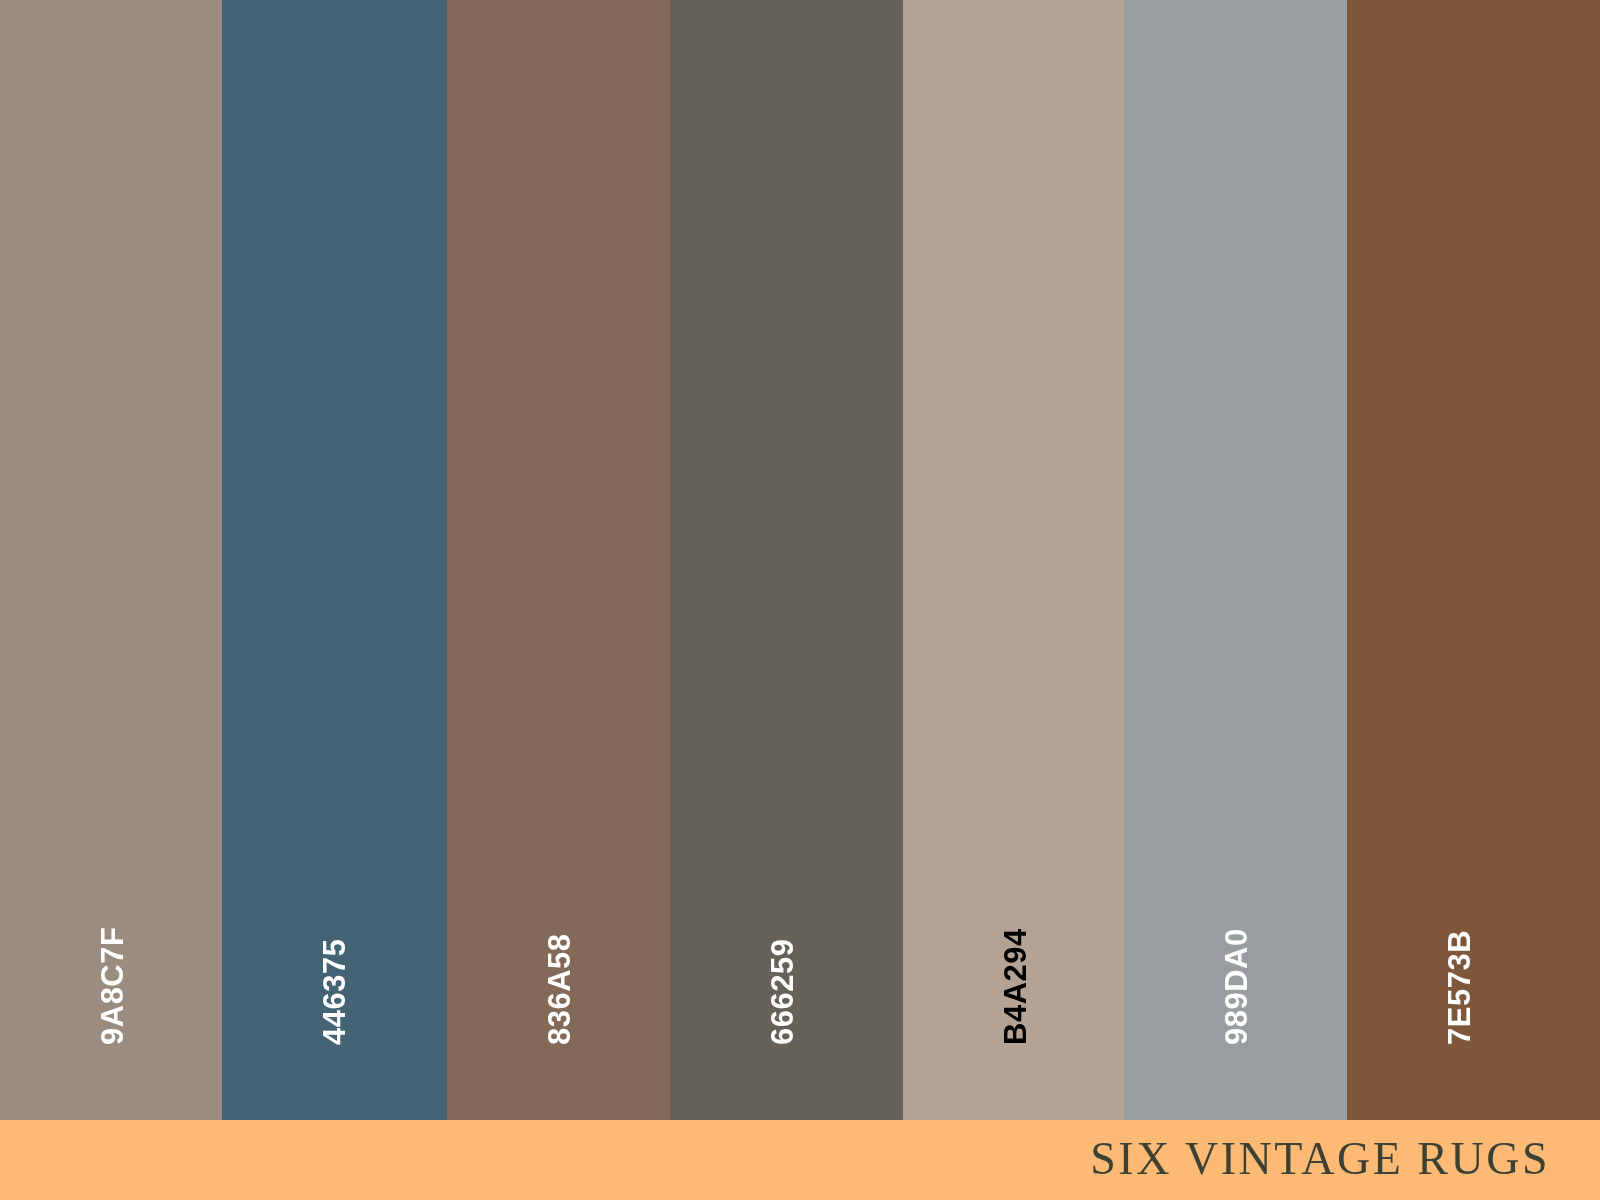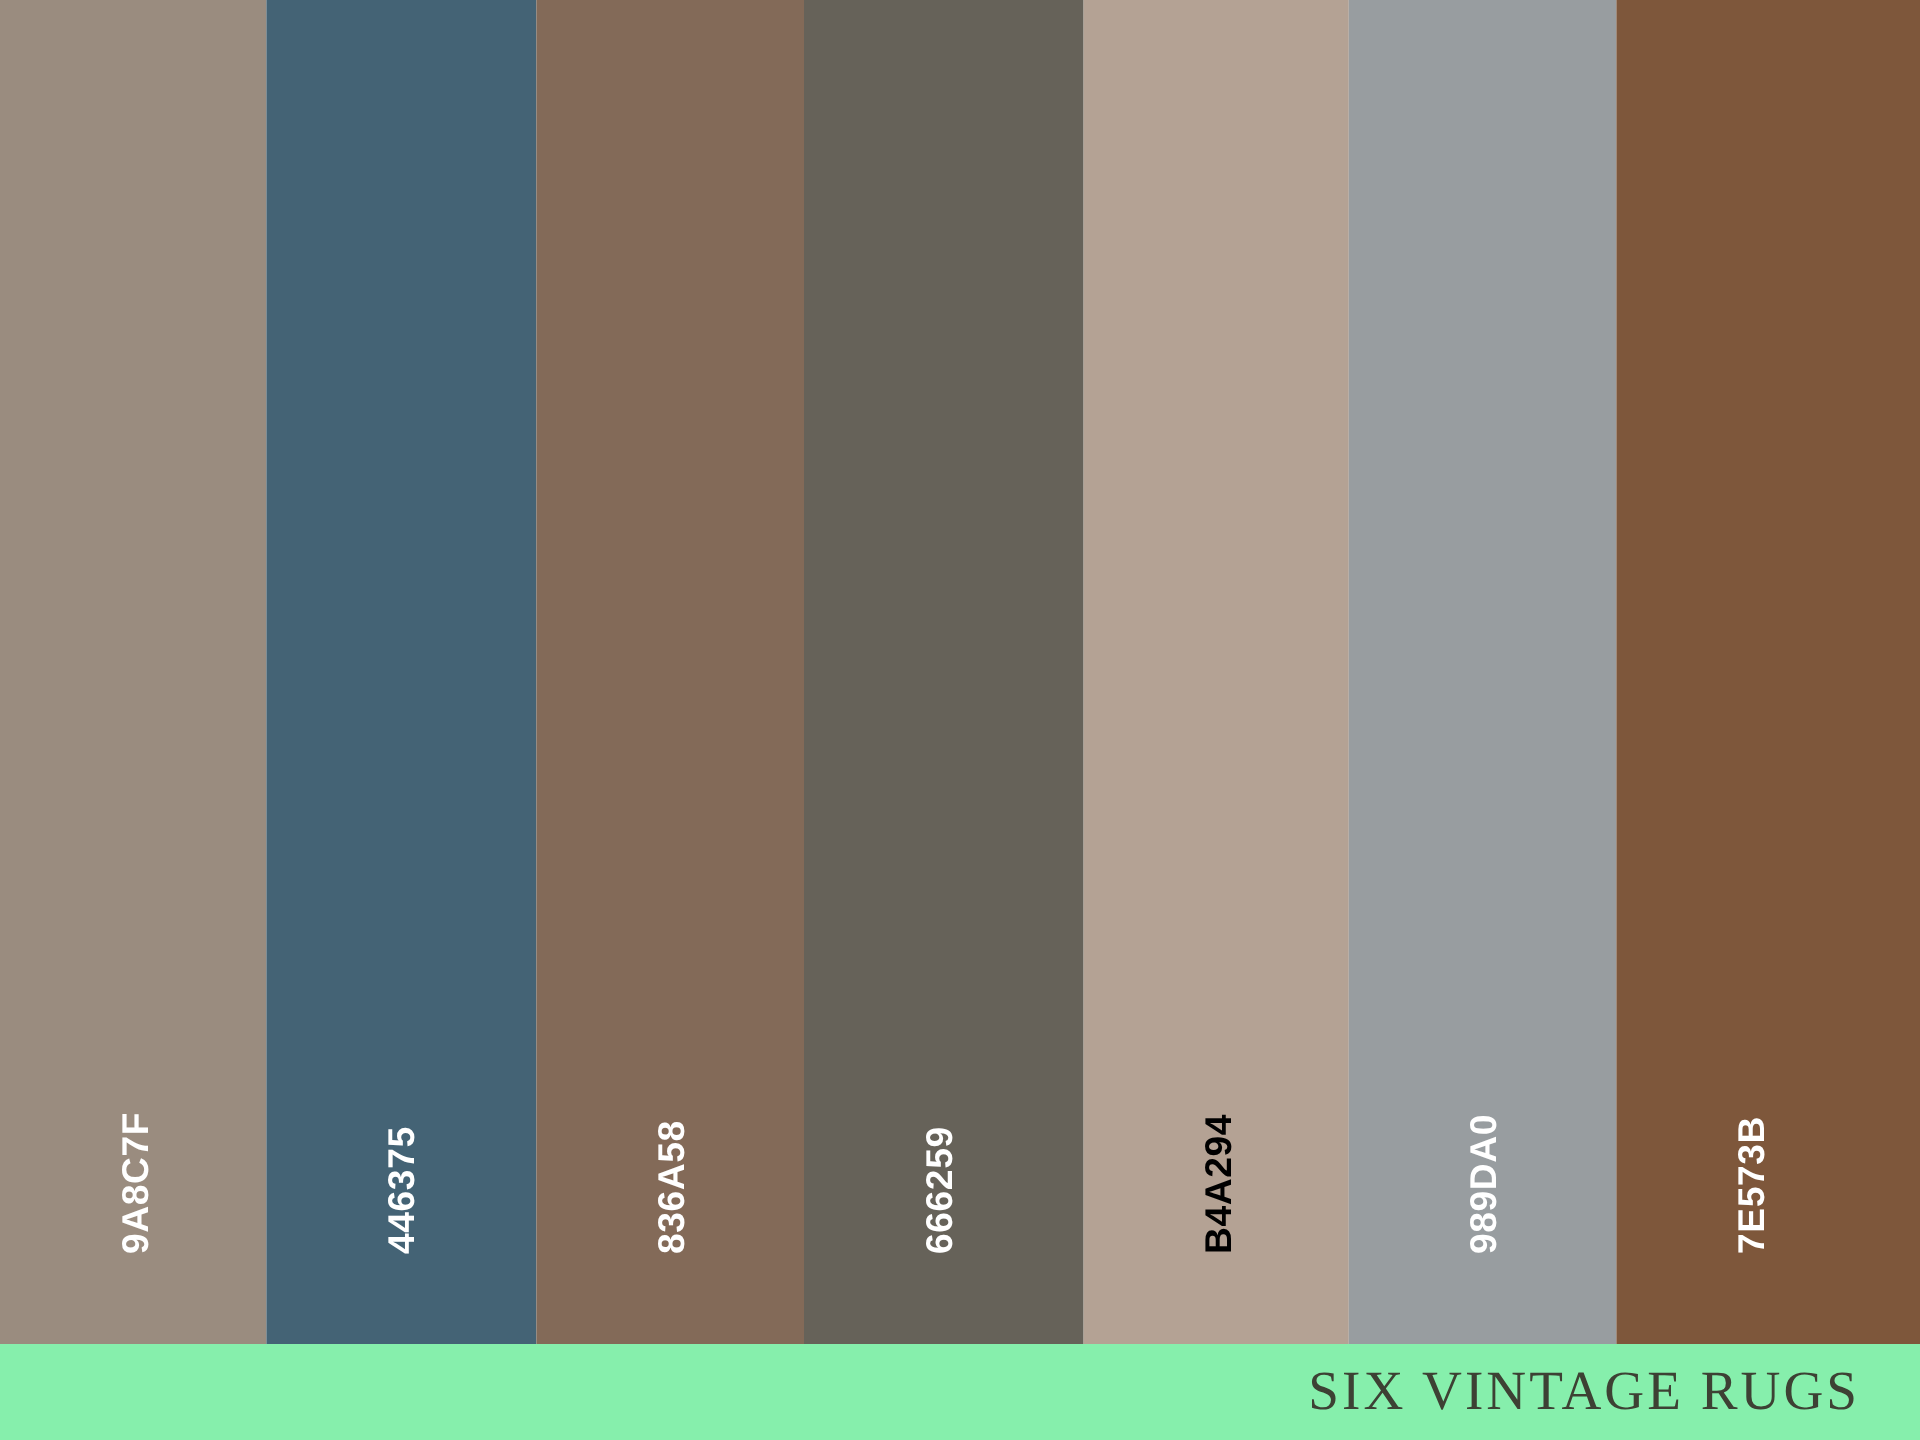--- a/index.html
+++ b/index.html
@@ -64,21 +64,21 @@
     line-height: 1;
   }
 
   
   #footer-band {
     position: absolute;
     left: 0;
     top: 1120px;
     width: 1600px;
     height: 80px;
-    background: #86efac;
+    background: #fdba74;
   }
 
   #brand-wordmark {
     position: absolute;
     right: 50px;
     top: 16px;
     font-family: "Liberation Serif", "DejaVu Serif", serif;
     font-size: 46px;
     font-weight: 400;
     letter-spacing: 2.5px;

